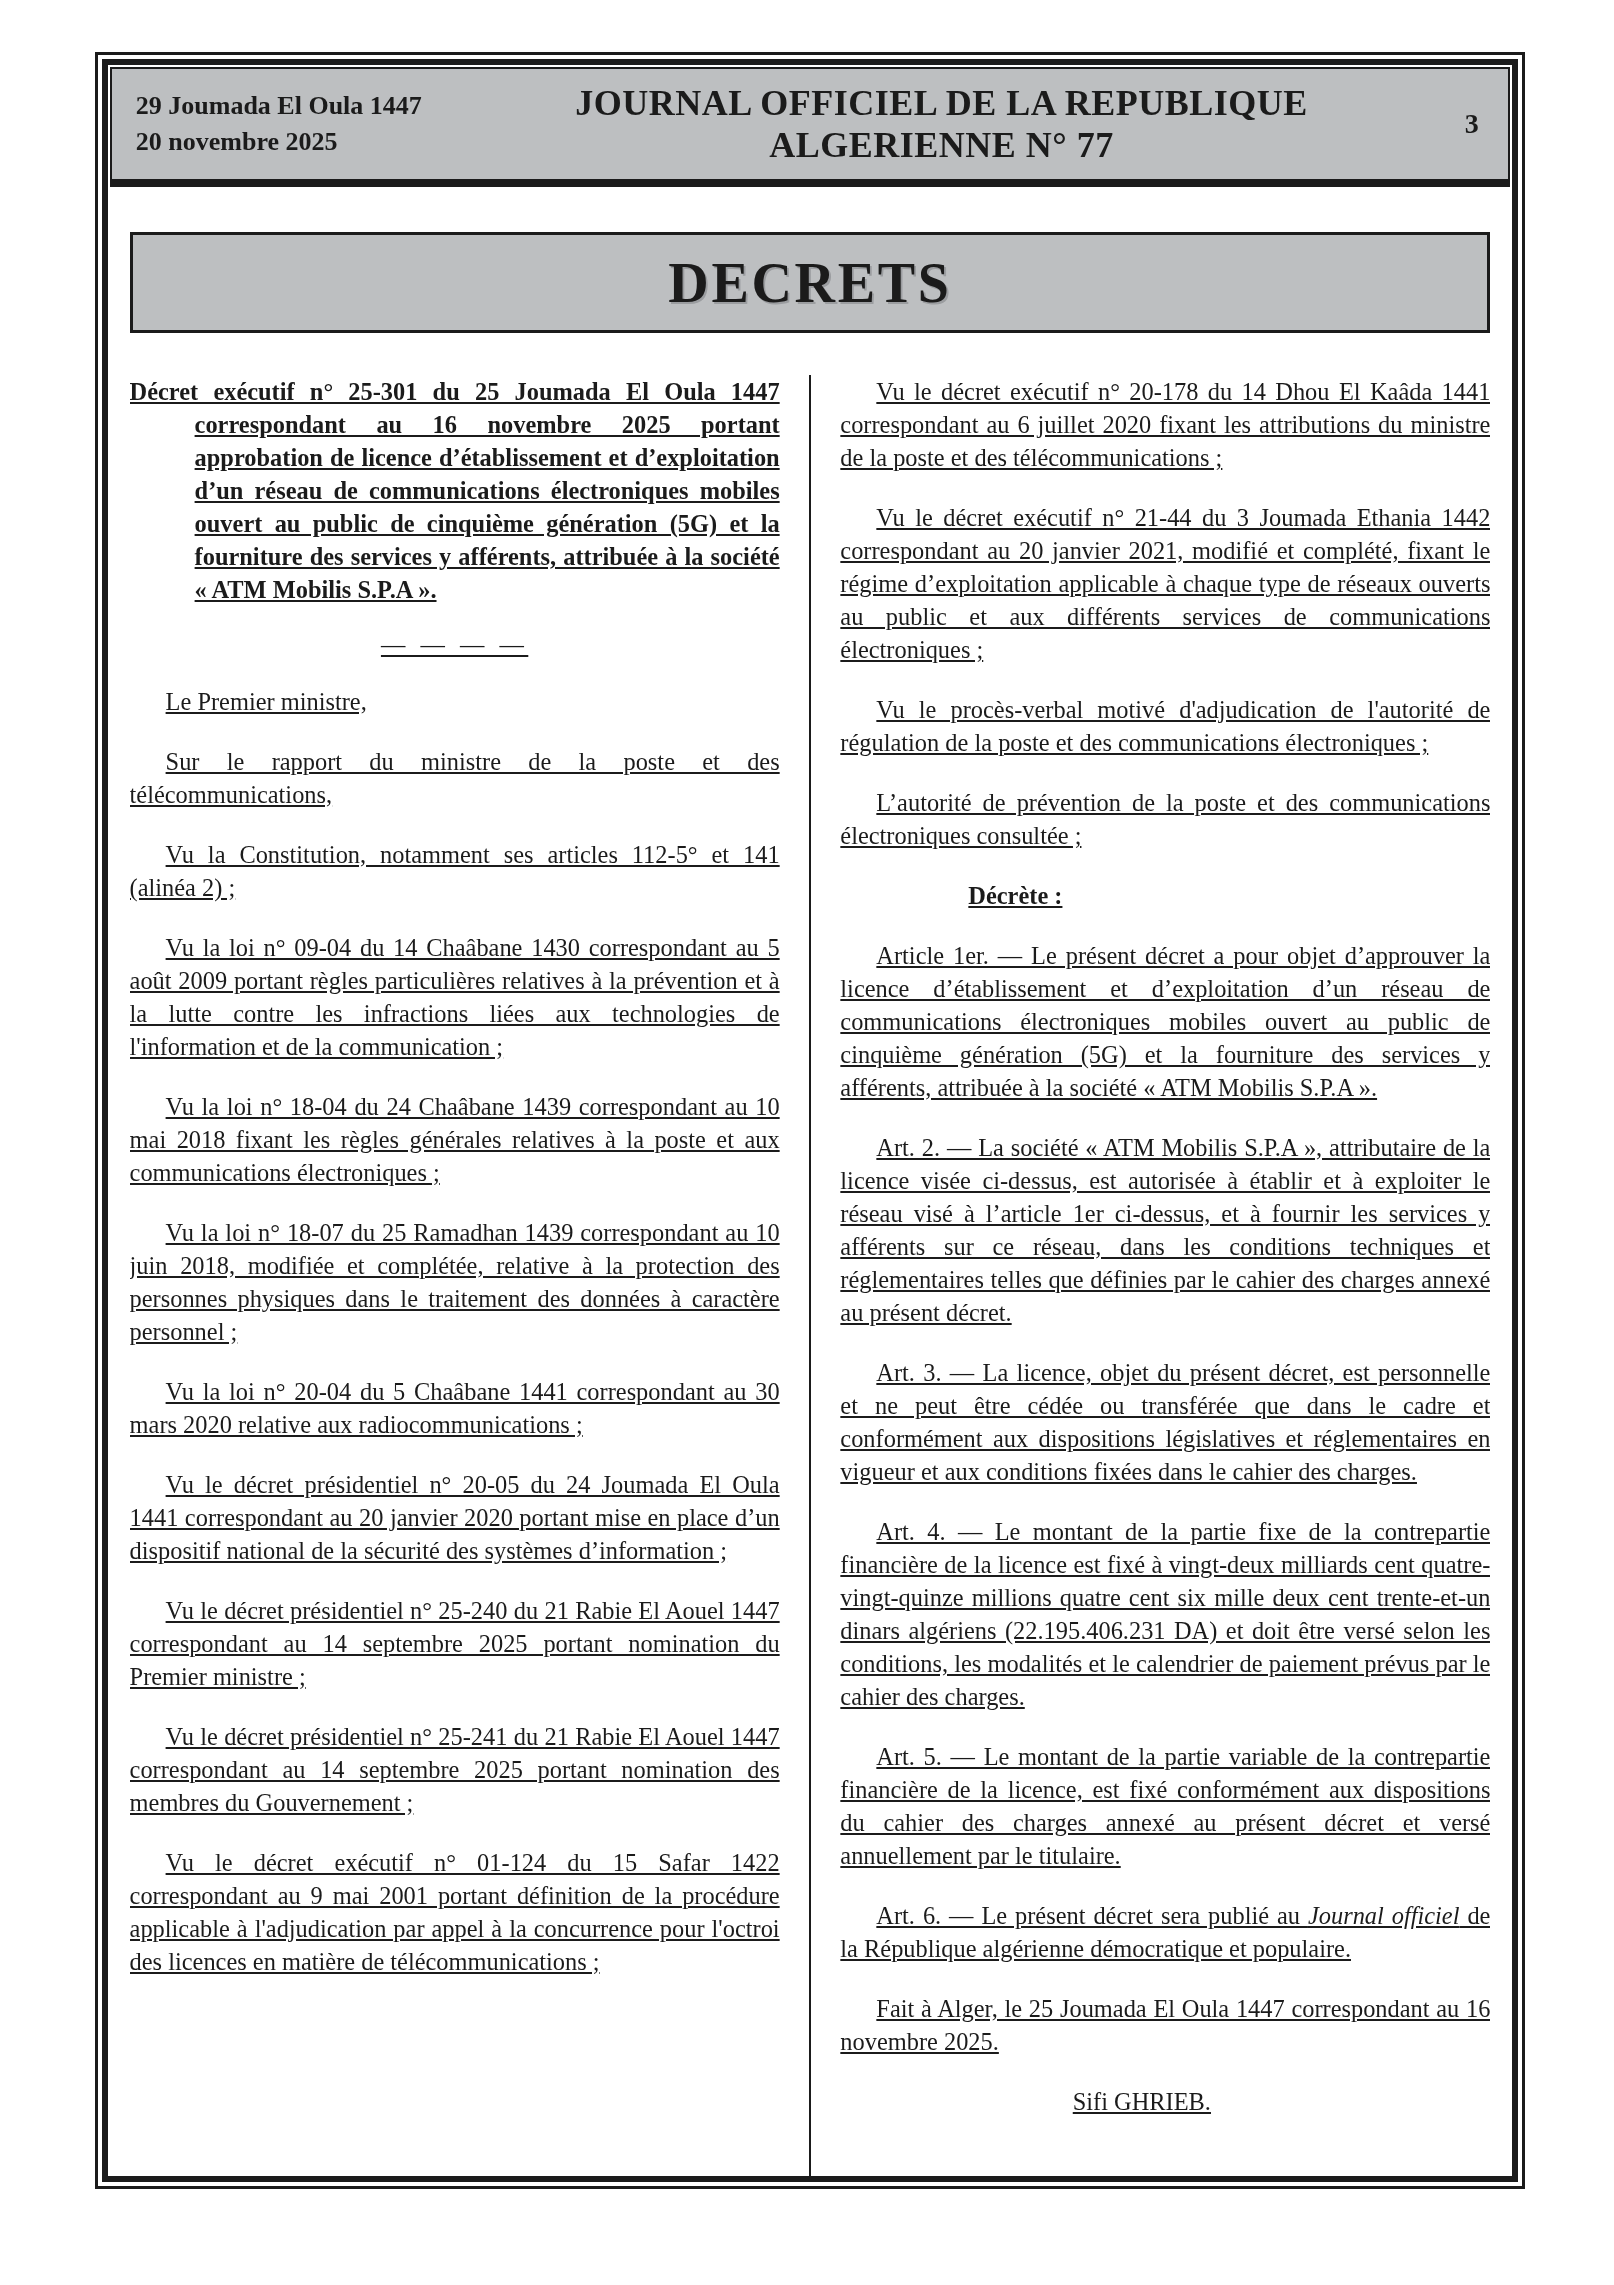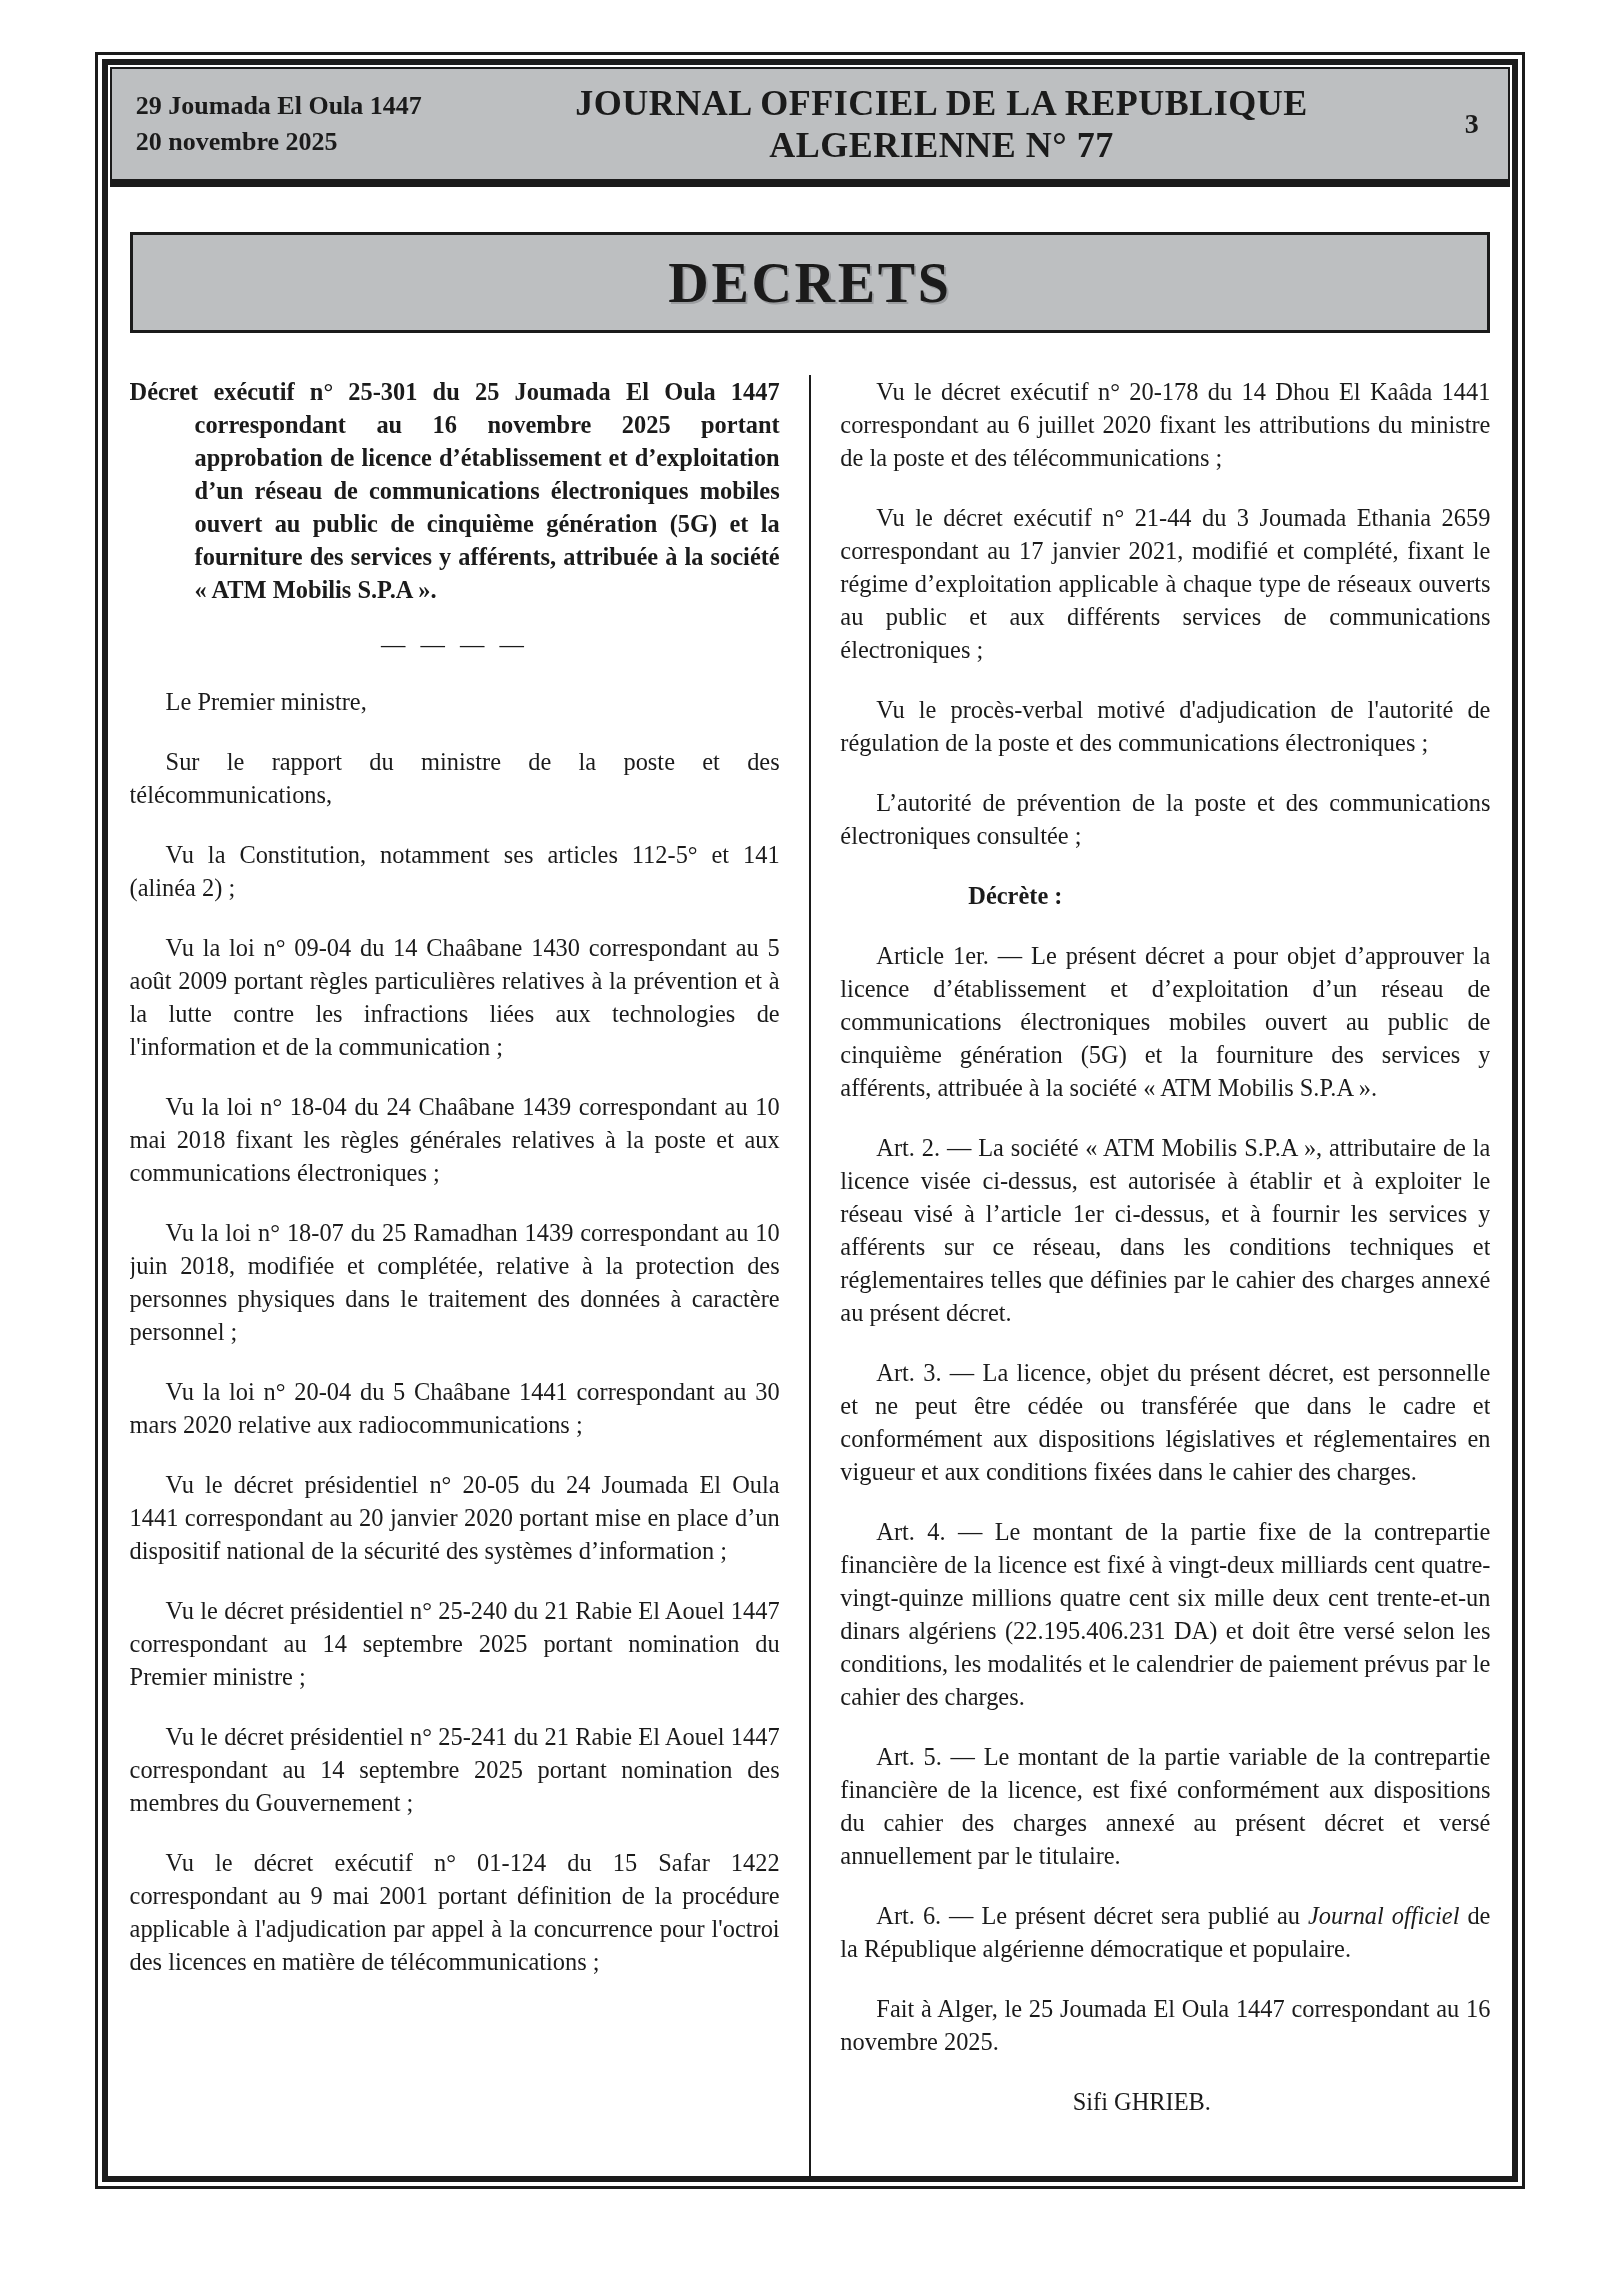--- a/index.html
+++ b/index.html
@@ -62,20 +62,21 @@
     flex: 1;
     display: flex;
     margin-top: 42px;
     overflow: hidden;
   }
   .col {
     flex: 1;
     font-size: 24.4px;
     line-height: 33px;
     text-align: justify;
+    text-decoration: underline;
   }
   .divider { width: 2.7px; background: #1b1b1b; margin: 0 29px; flex: 0 0 auto; }
   p { margin: 0 0 27px 0; text-indent: 36px; }
   .p-title { font-weight: bold; text-indent: -65px; padding-left: 65px; margin-bottom: 22px; }
   .p-sep { text-align: center; text-indent: 0; letter-spacing: 4.5px; margin-bottom: 23.5px; }
   .decree-heading { font-weight: bold; text-indent: 128px; }
   .p-sign { text-align: center; text-indent: 0; padding-right: 47px; margin-top: 12.7px; }
   .it { font-style: italic; }
 </style>
 </head>
@@ -112,21 +113,21 @@
             <p>Vu le décret présidentiel n° 20-05 du 24 Joumada El Oula 1441 correspondant au 20 janvier 2020 portant mise en place d’un dispositif national de la sécurité des systèmes d’information ;</p>
             <p>Vu le décret présidentiel n° 25-240 du 21 Rabie El Aouel 1447 correspondant au 14 septembre 2025 portant nomination du Premier ministre ;</p>
             <p>Vu le décret présidentiel n° 25-241 du 21 Rabie El Aouel 1447 correspondant au 14 septembre 2025 portant nomination des membres du Gouvernement ;</p>
             <p>Vu le décret exécutif n° 01-124 du 15 Safar 1422 correspondant au 9 mai 2001 portant définition de la procédure applicable à l'adjudication par appel à la concurrence pour l'octroi des licences en matière de télécommunications ;</p>
           </div>
 
           <div class="divider"></div>
 
           <div class="col">
             <p>Vu le décret exécutif n° 20-178 du 14 Dhou El Kaâda 1441 correspondant au 6 juillet 2020 fixant les attributions du ministre de la poste et des télécommunications ;</p>
-            <p>Vu le décret exécutif n° 21-44 du 3 Joumada Ethania 2659 correspondant au 17 janvier 2021, modifié et complété, fixant le régime d’exploitation applicable à chaque type de réseaux ouverts au public et aux différents services de communications électroniques ;</p>
+            <p>Vu le décret exécutif n° 21-44 du 3 Joumada Ethania 1442 correspondant au 20 janvier 2021, modifié et complété, fixant le régime d’exploitation applicable à chaque type de réseaux ouverts au public et aux différents services de communications électroniques ;</p>
             <p>Vu le procès-verbal motivé d'adjudication de l'autorité de régulation de la poste et des communications électroniques ;</p>
             <p>L’autorité de prévention de la poste et des communications électroniques consultée ;</p>
             <p class="decree-heading">Décrète :</p>
             <p>Article 1er. — Le présent décret a pour objet d’approuver la licence d’établissement et d’exploitation d’un réseau de communications électroniques mobiles ouvert au public de cinquième génération (5G) et la fourniture des services y afférents, attribuée à la société « ATM Mobilis S.P.A ».</p>
             <p>Art. 2. — La société « ATM Mobilis S.P.A », attributaire de la licence visée ci-dessus, est autorisée à établir et à exploiter le réseau visé à l’article 1er ci-dessus, et à fournir les services y afférents sur ce réseau, dans les conditions techniques et réglementaires telles que définies par le cahier des charges annexé au présent décret.</p>
             <p>Art. 3. — La licence, objet du présent décret, est personnelle et ne peut être cédée ou transférée que dans le cadre et conformément aux dispositions législatives et réglementaires en vigueur et aux conditions fixées dans le cahier des charges.</p>
             <p>Art. 4. — Le montant de la partie fixe de la contrepartie financière de la licence est fixé à vingt-deux milliards cent quatre-vingt-quinze millions quatre cent six mille deux cent trente-et-un dinars algériens (22.195.406.231 DA) et doit être versé selon les conditions, les modalités et le calendrier de paiement prévus par le cahier des charges.</p>
             <p>Art. 5. — Le montant de la partie variable de la contrepartie financière de la licence, est fixé conformément aux dispositions du cahier des charges annexé au présent décret et versé annuellement par le titulaire.</p>
             <p><span>Art. 6. — Le présent décret sera publié au </span><span class="it">Journal officiel</span><span> de la République algérienne démocratique et populaire.</span></p>
             <p>Fait à Alger, le 25 Joumada El Oula 1447 correspondant au 16 novembre 2025.</p>

